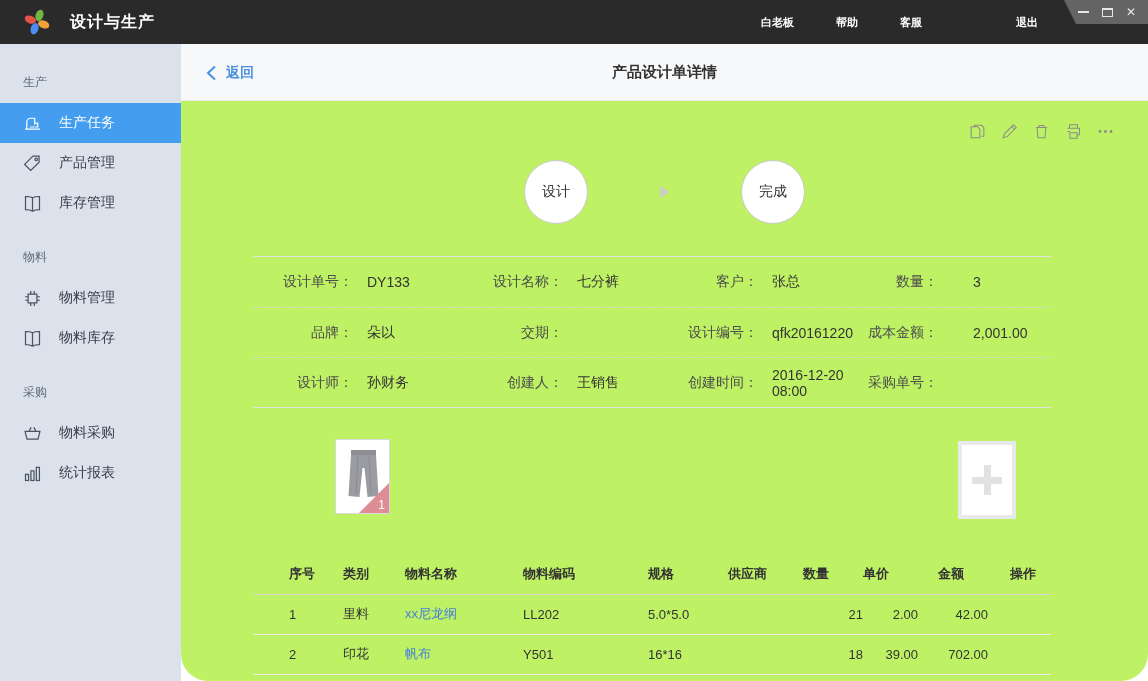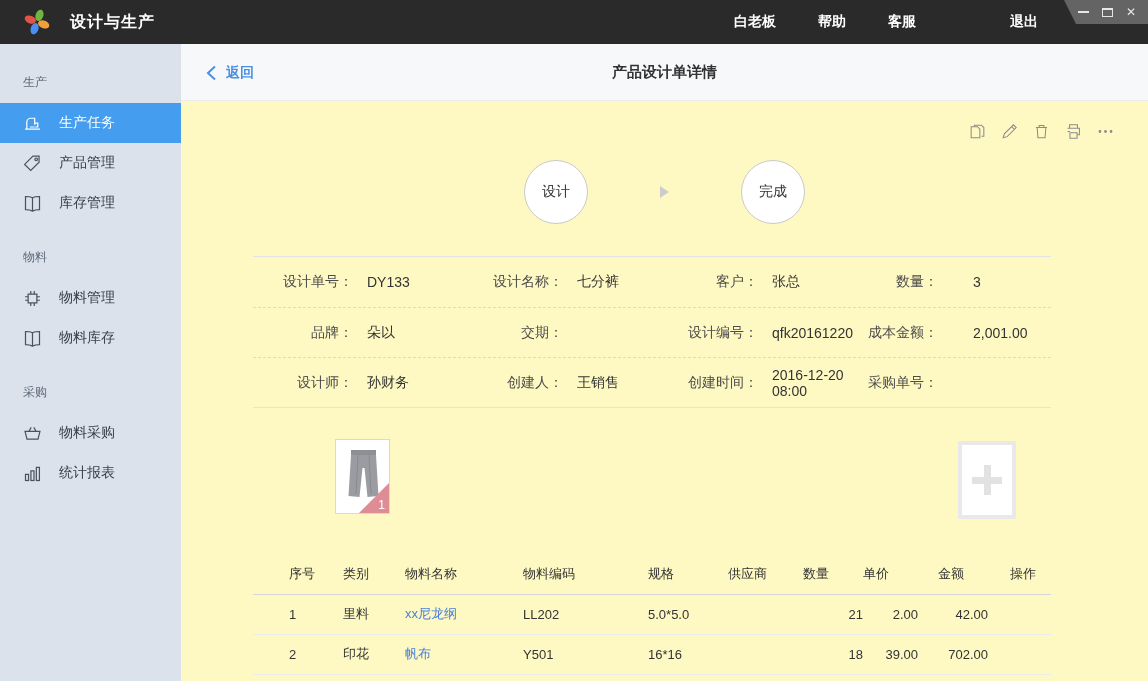--- a/index.html
+++ b/index.html
@@ -5,41 +5,41 @@
   * { margin:0; padding:0; box-sizing:border-box; }
   html,body { width:1148px; height:681px; overflow:hidden;
     font-family:"Liberation Sans","DejaVu Sans",sans-serif; background:#fff; color:#333; }
 
   
   .topbar { position:absolute; top:0; left:0; width:1148px; height:44px;
     background:#2a2a2a; display:flex; align-items:center; z-index:10; }
   .logo { width:30px; height:30px; margin-left:22px; }
   .app-title { color:#fff; font-size:16px; font-weight:bold; margin-left:18px; letter-spacing:1px; }
   .topbar-menu { position:absolute; right:110px; display:flex; align-items:center; gap:42px;
-    color:#fff; font-size:14px; font-weight:bold; }
+    color:#fff; font-size:11px; font-weight:bold; }
   .topbar-menu span { cursor:pointer; }
   .topbar-menu .exit { margin-left:52px; }
   .win-controls { position:absolute; right:0; top:0; width:84px; height:24px; background:#646464;
     clip-path:polygon(0 0,100% 0,100% 100%,12px 100%);
     display:flex; align-items:center; justify-content:flex-end; gap:13px; padding-right:12px; }
   .wc-min { width:11px; height:2px; background:#e6e6e6; display:inline-block; cursor:pointer; }
   .wc-max { width:11px; height:9px; border:1px solid #e6e6e6; border-top-width:2px; display:inline-block; cursor:pointer; }
   .wc-close { color:#e6e6e6; font-size:12px; font-weight:bold; line-height:1; cursor:pointer; }
 
   
   .sidebar { position:absolute; top:44px; left:0; bottom:0; width:181px; background:#dbe2ec; padding-top:20px; }
   .side-section-label { font-size:12px; color:#5d6878; padding:10px 0 12px 23px; }
   .side-item { height:40px; display:flex; align-items:center; font-size:14px; color:#39404b; cursor:pointer; }
   .side-item .s-icon { width:21px; height:21px; margin:0 16px 0 22px; flex:none; }
   .side-item .s-icon svg { width:100%; height:100%; stroke:#49525f; fill:none; stroke-width:1.4; }
   .side-item.active { background:#459df0; color:#fff; }
   .side-item.active .s-icon svg { stroke:#fff; }
 
   
-  .main { position:absolute; top:44px; left:181px; right:0; bottom:0; background:#fef9c3; }
+  .main { position:absolute; top:44px; left:181px; right:0; bottom:0; background:#bef264;border-radius:27px; }
   .main-header { position:relative; height:57px; background:#f7f8fa; border-bottom:1px solid #ebebeb; }
   .back-btn { position:absolute; left:25px; top:0; height:57px; display:flex; align-items:center;
     color:#4a90e2; font-size:14px; font-weight:bold; cursor:pointer; gap:9px; }
   .back-btn svg { width:11px; height:16px; stroke:#4a90e2; fill:none; stroke-width:2; }
   .page-title { position:absolute; left:0; right:0; top:0; height:57px; display:flex;
     align-items:center; justify-content:center; font-size:15px; color:#333; font-weight:bold; }
 
   .content { position:relative; }
 
   
@@ -73,21 +73,21 @@
   .thumb-badge { position:absolute; right:0; bottom:0; width:0; height:0;
     border-left:30px solid transparent; border-bottom:30px solid #de8d96; }
   .thumb-badge-num { position:absolute; right:4px; bottom:1px; color:#fff; font-size:12px; }
   .add-box { position:absolute; right:35px; top:33px; width:58px; height:78px;
     border:4px solid #e9e9e9; background:#fff; cursor:pointer; }
   .add-box .plus-h { position:absolute; left:50%; top:50%; width:30px; height:7px; margin:-3.5px 0 0 -15px; background:#e2e2e2; }
   .add-box .plus-v { position:absolute; left:50%; top:50%; width:7px; height:30px; margin:-15px 0 0 -3.5px; background:#e2e2e2; }
 
   
   .mat-table { margin:0 97px 0 72px; width:798px; border-collapse:collapse; table-layout:fixed; font-size:13px; }
-  .mat-table th { height:40px; font-weight:normal; color:#333; text-align:left; border-bottom:1px solid #d6d6d6; }
+  .mat-table th { height:40px; font-weight:bold; color:#333; text-align:left; border-bottom:1px solid #d6d6d6; }
   .mat-table td { height:40px; color:#333; border-bottom:1px solid #ececec; }
   .c-seq  { width:90px;  padding-left:36px; }
   .c-cat  { width:62px; }
   .c-name { width:118px; }
   .c-code { width:125px; }
   .c-spec { width:80px; }
   .c-sup  { width:75px; }
   .c-qty  { width:60px; text-align:right; padding-right:0; }
   .c-price{ width:75px; text-align:right; padding-right:20px; }
   .c-amt  { width:72px; text-align:right; padding-right:22px; }

